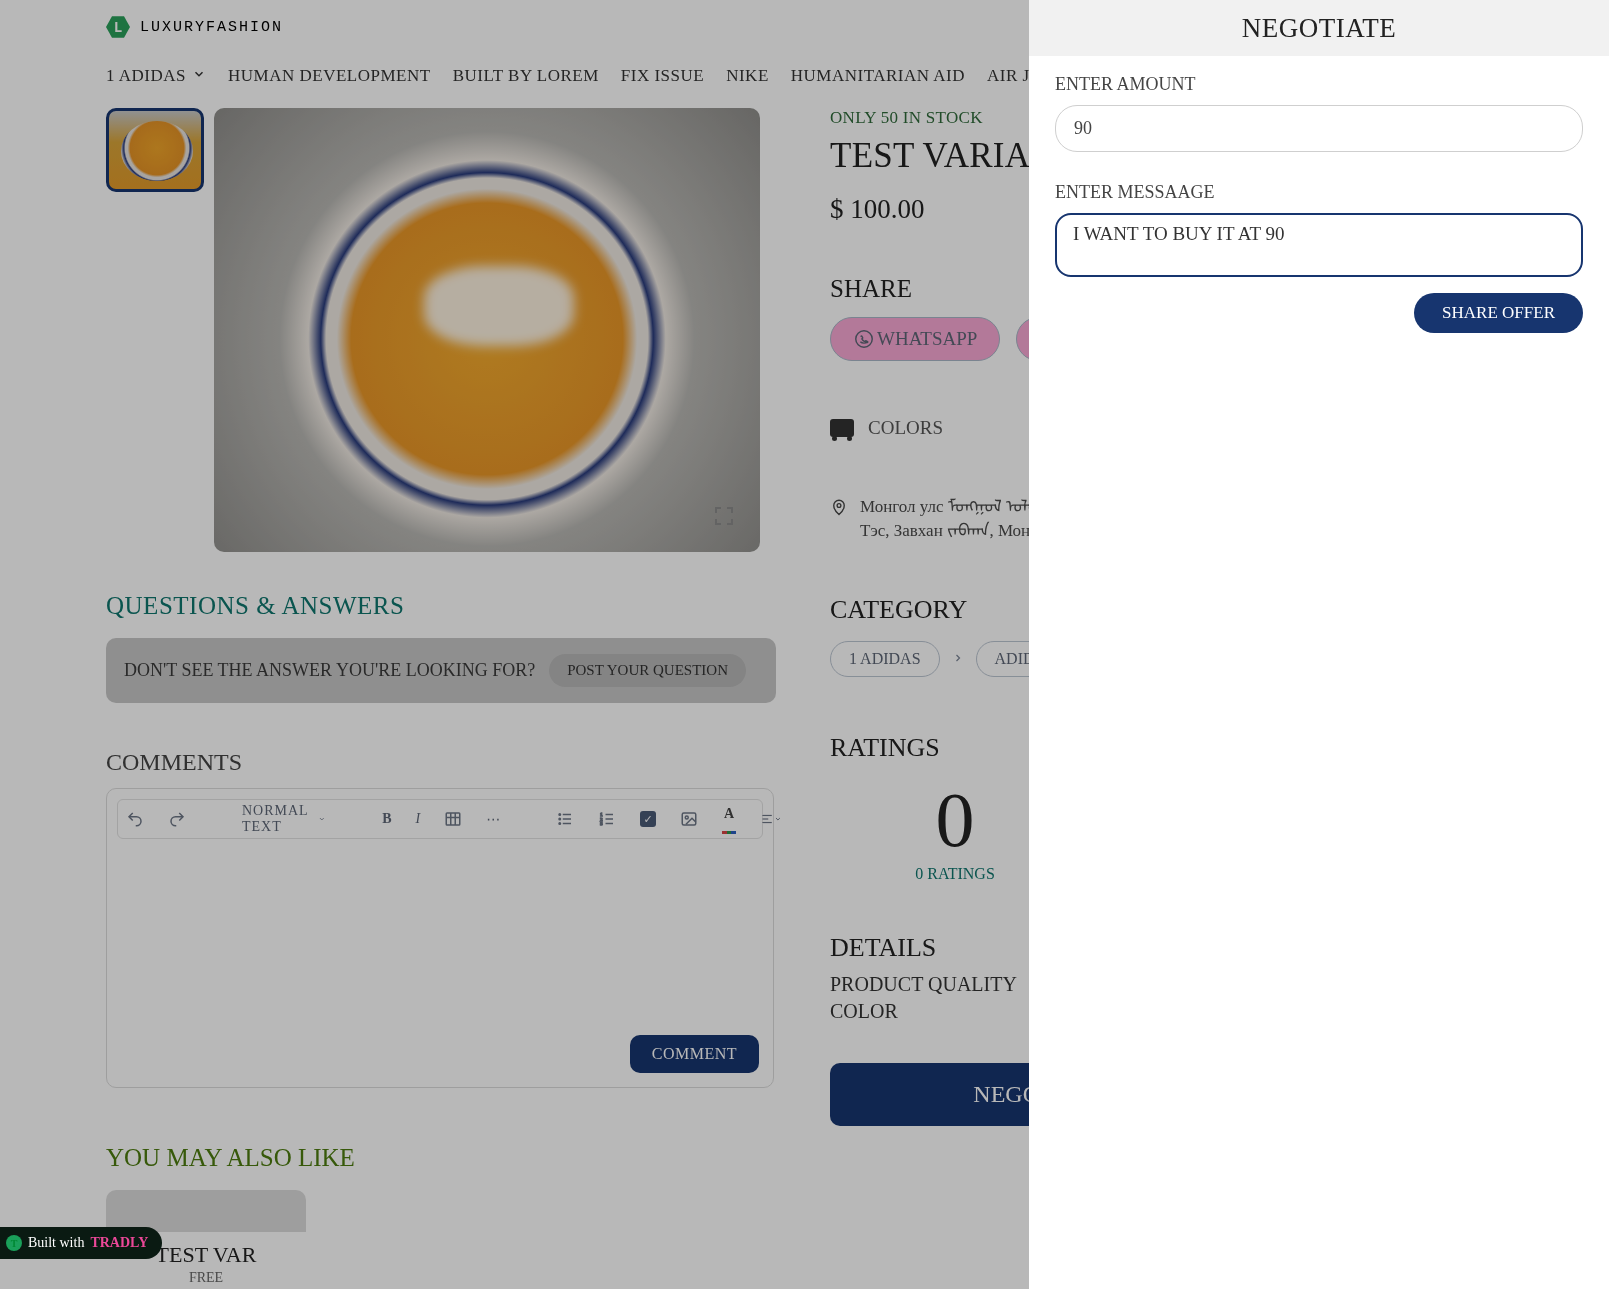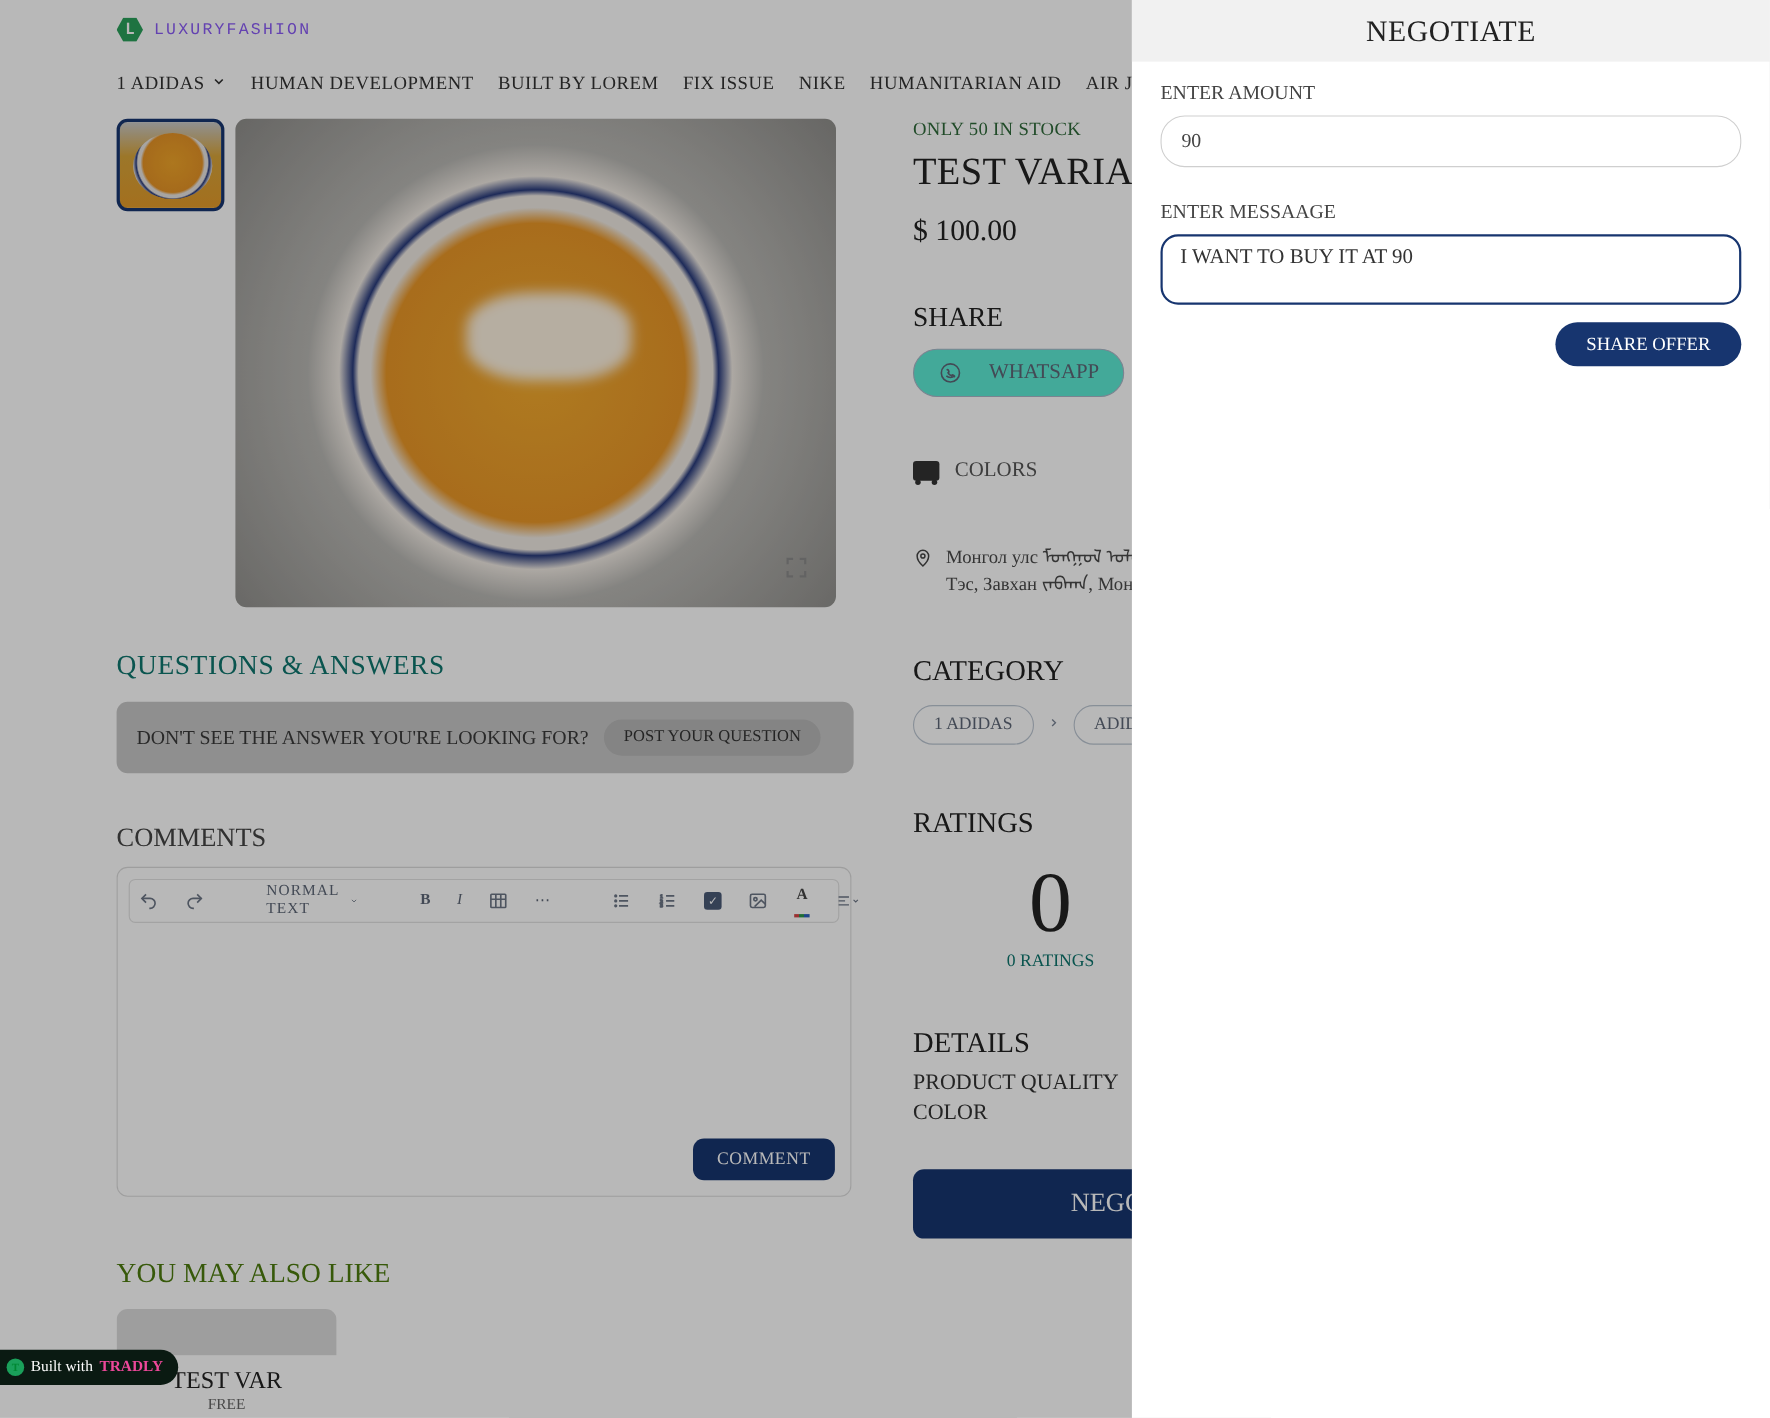--- a/index.html
+++ b/index.html
@@ -8,21 +8,21 @@
 
 .page { width: 1609px; height: 1289px; position: relative; }
 
 
 .dim { position: absolute; inset: 0; background: rgba(0,0,0,0.28); z-index: 5; }
 
 
 .header { width: 100%; padding: 8px 110px 0 106px; }
 .brand-row { display: flex; align-items: center; gap: 10px; height: 38px; }
 .brand-logo { width: 24px; height: 24px; background: #2aa05a; border-radius: 6px; display: flex; align-items: center; justify-content: center; color: #fff; font-family: monospace; font-weight: bold; font-size: 14px; transform: rotate(0deg); clip-path: polygon(25% 5%, 75% 5%, 100% 50%, 75% 95%, 25% 95%, 0% 50%); }
-.brand-text { font-family: 'Courier New', monospace; letter-spacing: 2px; font-size: 15px; color: #8b5cf6; font-variant: small-caps; }
+.brand-text { font-family: 'Courier New', monospace; letter-spacing: 2px; font-size: 15px; color: #000000; font-variant: small-caps; }
 
 .nav-row { display: flex; gap: 22px; padding: 20px 0 8px 0; }
 .nav-item { font-variant: small-caps; font-size: 17px; color: #333; letter-spacing: 0.5px; display: flex; align-items: center; gap: 6px; cursor: pointer; }
 .chev-down { display:inline-block; }
 
 
 .content { display: flex; padding: 14px 106px 0 106px; gap: 54px; }
 .left-col { width: 670px; }
 .right-col { flex: 1; }
 
@@ -58,21 +58,21 @@
 .card-img { height: 42px; background:#dcdcdc;}
 .card-title { text-align:center; font-variant: small-caps; font-size:22px; padding:10px 0 2px;}
 .card-price { text-align:center; font-variant: small-caps; font-size:14px; color:#666; padding-bottom:10px;}
 
 
 .stock { color:#2f6a3a; font-variant: small-caps; font-size:17px; letter-spacing:0.3px;}
 .prod-name { margin-top:8px; font-variant: small-caps; font-size:35px; letter-spacing:0.3px;}
 .price { margin-top:18px; font-variant: small-caps; font-size:27px;}
 .share-title{ margin-top:50px; font-variant: small-caps; font-size:25px;}
 .share-row { margin-top:14px; display:flex; gap:16px;}
-.chip { display:flex; align-items:center; gap:24px; border:1px solid #a9b7c8; color:#5d6676; border-radius: 26px; padding:10px 22px; font-variant: small-caps; font-size:19px; background:#5eead4;}
+.chip { display:flex; align-items:center; gap:2px; border:1px solid #a9b7c8; color:#5d6676; border-radius: 26px; padding:10px 22px; font-variant: small-caps; font-size:19px; background:#f9a8d4;}
 .chip svg, .chip .ico{ width:22px; height:22px; }
 
 .colors-row{ margin-top:56px; display:flex; align-items:center; gap:14px;}
 .car-ico{ width:24px;height:18px; background:#333; border-radius:3px; position:relative;}
 .car-ico::before{content:"";position:absolute;left:2px;bottom:-4px;width:5px;height:5px;background:#333;border-radius:50%;}
 .car-ico::after{content:"";position:absolute;right:2px;bottom:-4px;width:5px;height:5px;background:#333;border-radius:50%;}
 .colors-label{ font-variant: small-caps; font-size:19px; color:#555;}
 
 .loc-row{ margin-top:56px; display:flex; gap:12px; align-items:flex-start;}
 .pin-ico{ width:18px; height:24px; }

